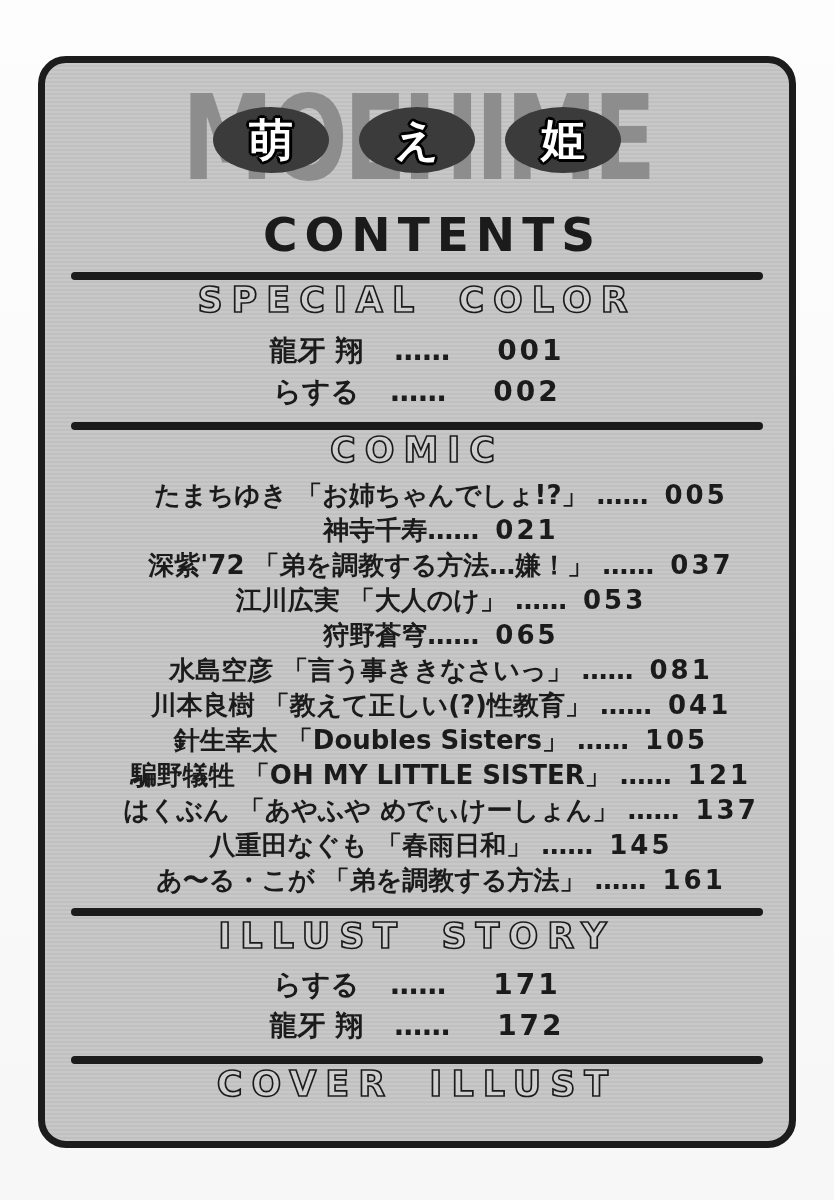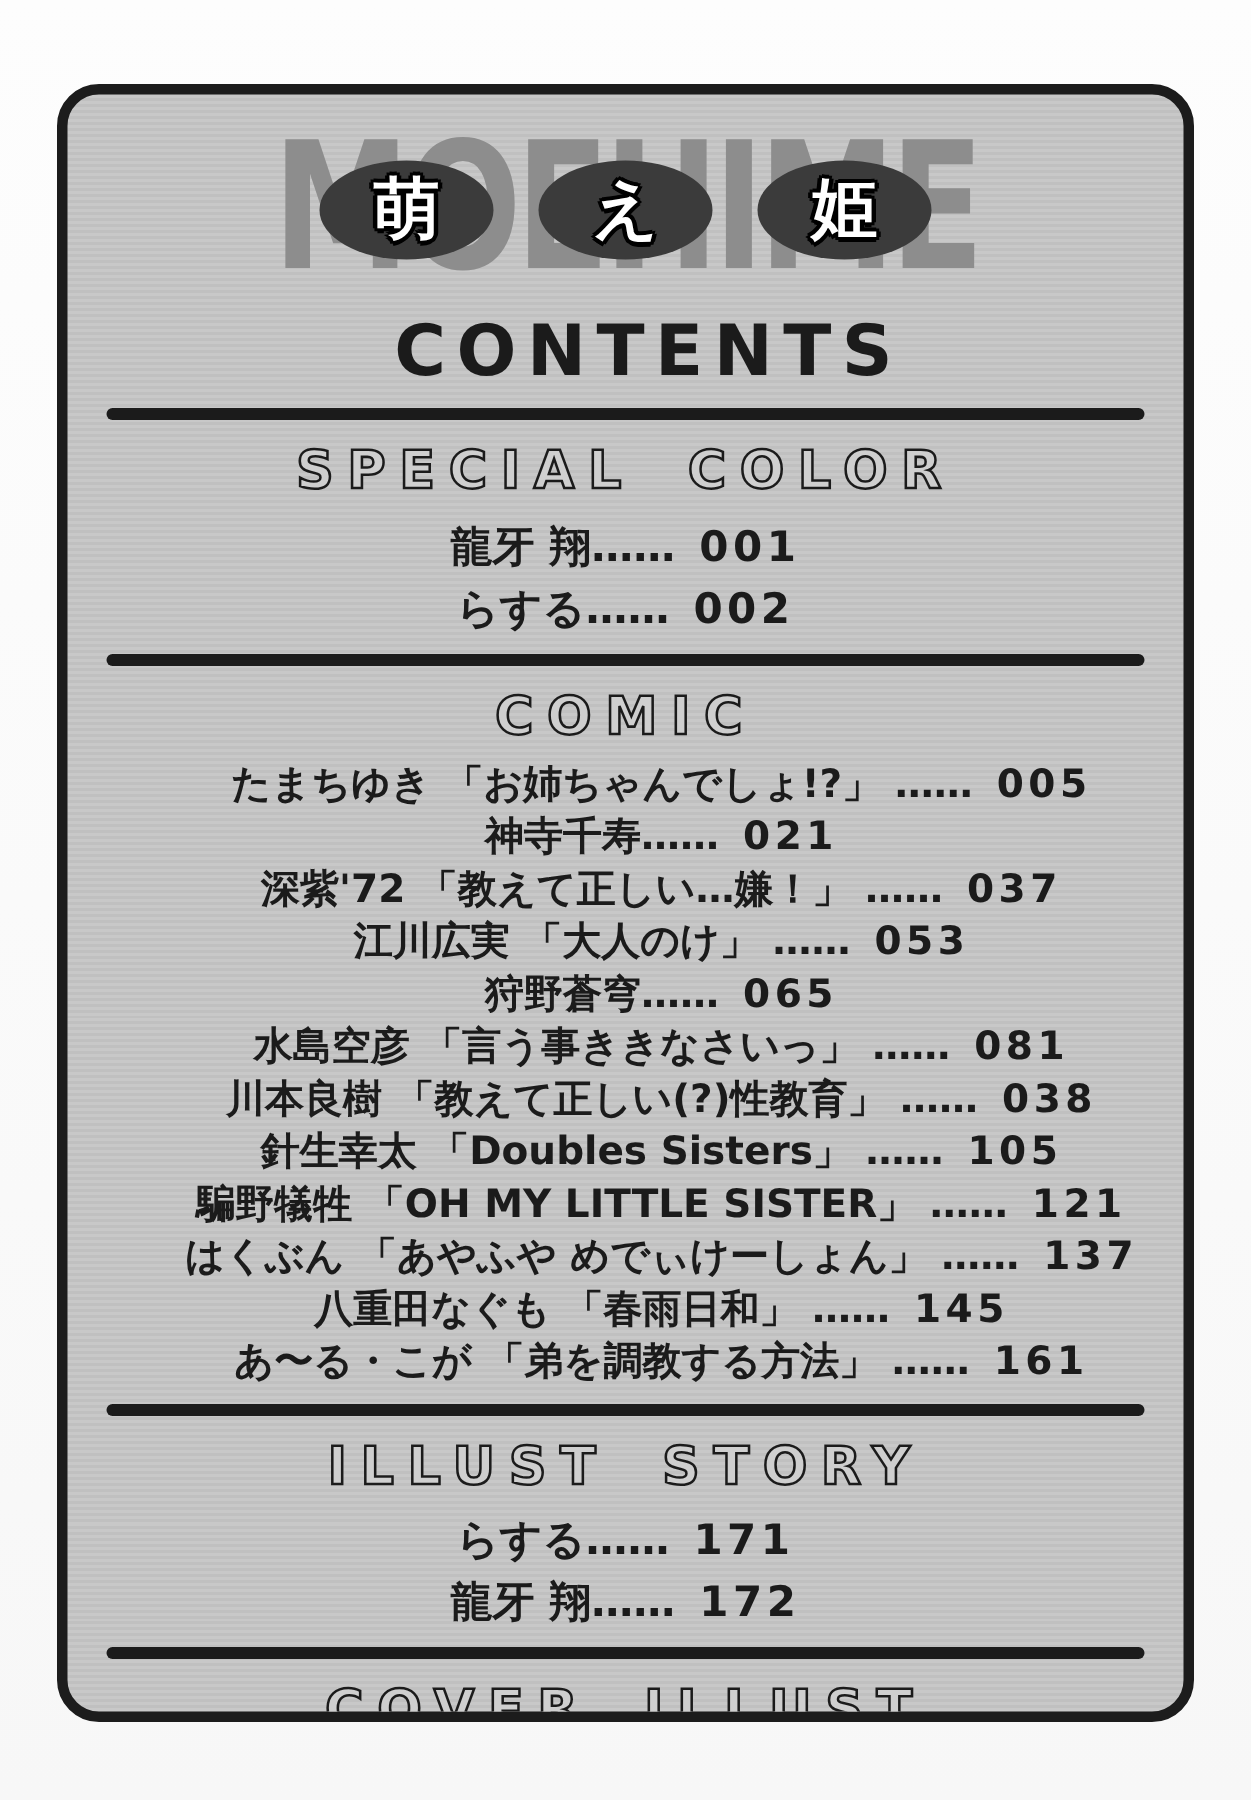--- a/index.html
+++ b/index.html
@@ -75,41 +75,40 @@
     padding-left: 31px;
   }
   .rule {
     width: 692px;
     height: 8px;
     margin: 10px auto 0 auto;
     background: #1b1b1b;
     border-radius: 4px;
   }
   .section-heading {
-    margin-top: 14px;
     text-align: center;
     font-size: 35px;
     font-weight: bold;
     letter-spacing: 9px;
     color: #cfcfcf;
     -webkit-text-stroke: 1.7px #1b1b1b;
     word-spacing: 14px;
   }
 
   
   .entries { margin-top: 8px; }
   .entry {
     display: flex;
     justify-content: center;
     align-items: baseline;
     font-weight: bold;
     color: #1b1b1b;
     white-space: nowrap;
   }
-  .entries.roomy .entry { font-size: 28px; line-height: 41px; }
+  .entries.roomy .entry { font-size: 28px; line-height: 41px; gap: 31px; }
   .entries.dense .entry { font-size: 26px; line-height: 35px; padding-left: 48px; }
   .entry .title { margin: 0 9px; }
   .entry .pg { letter-spacing: 3px; margin-left: 16px; }
   .sec-special .entries { margin-top: 10px; }
 </style>
 </head>
 <body>
 
 <div class="page">
   <div class="frame">
@@ -160,21 +159,21 @@
             <span class="leader">……</span>
             <span class="pg">005</span>
           </div>
           <div class="entry">
             <span class="author">神寺千寿</span>
             <span class="leader">……</span>
             <span class="pg">021</span>
           </div>
           <div class="entry">
             <span class="author">深紫'72</span>
-            <span class="title">「教えて正しい…嫌！」</span>
+            <span class="title">「弟を調教する方法…嫌！」</span>
             <span class="leader">……</span>
             <span class="pg">037</span>
           </div>
           <div class="entry">
             <span class="author">江川広実</span>
             <span class="title">「大人のけ」</span>
             <span class="leader">……</span>
             <span class="pg">053</span>
           </div>
           <div class="entry">
@@ -185,21 +184,21 @@
           <div class="entry">
             <span class="author">水島空彦</span>
             <span class="title">「言う事ききなさいっ」</span>
             <span class="leader">……</span>
             <span class="pg">081</span>
           </div>
           <div class="entry">
             <span class="author">川本良樹</span>
             <span class="title">「教えて正しい(?)性教育」</span>
             <span class="leader">……</span>
-            <span class="pg">038</span>
+            <span class="pg">041</span>
           </div>
           <div class="entry">
             <span class="author">針生幸太</span>
             <span class="title">「Doubles Sisters」</span>
             <span class="leader">……</span>
             <span class="pg">105</span>
           </div>
           <div class="entry">
             <span class="author">騙野犠牲</span>
             <span class="title">「OH MY LITTLE SISTER」</span>

